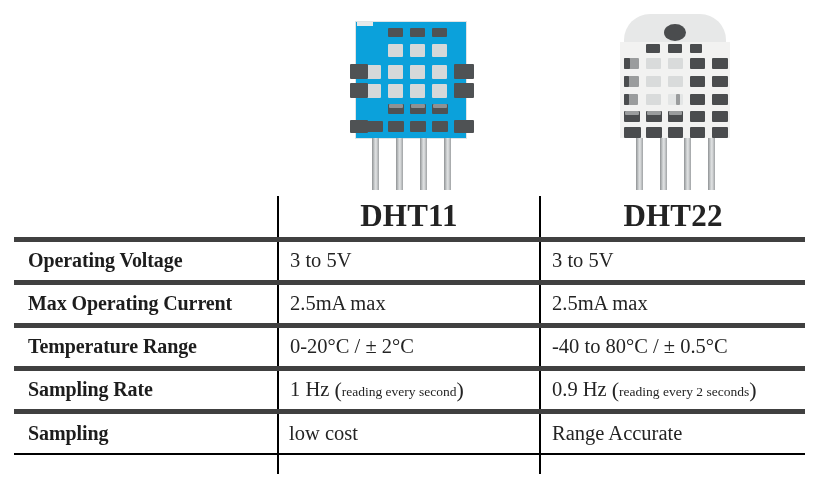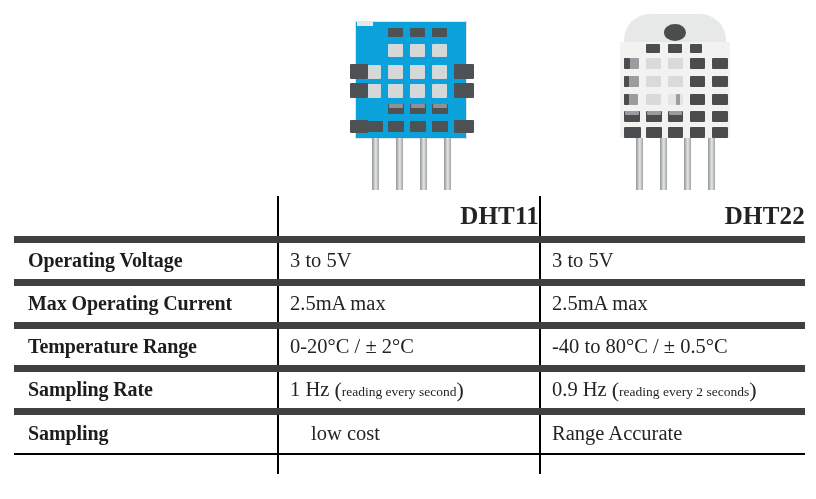--- a/index.html
+++ b/index.html
@@ -158,47 +158,47 @@
     padding: 0;
     vertical-align: middle;
     height: 43px;
     box-sizing: border-box;
   }
 
   
   .hdr-blank { border: none; }
   .hdr-cell {
     border-left: 2px solid #000;
-    text-align: right;
+    text-align: center;
     font-weight: bold;
-    font-size: 25px;
+    font-size: 31px;
     letter-spacing: 0.2px;
     color: #232323;
     height: 41px;
     margin-left: 19px;
   }
 
   tr.data-row td {
-    border-top: 7px solid #404040;
+    border-top: 5px solid #404040;
     font-family: Liberation Serif, serif;
   }
   td.label-cell {
     font-weight: bold;
     font-size: 20px;
     padding-left: 14px;
     color: #1d1d1d;
     letter-spacing: -0.1px;
   }
   td.val-cell {
     border-left: 2px solid #000;
     font-size: 20.5px;
     padding-left: 11px;
     color: #242424;
   }
-  td.val-cell.indented { padding-left: 32px; }
+  td.val-cell.indented { padding-left: 10px; }
 
   .paren {
     font-size: 22px;
     vertical-align: -1px;
   }
   .small-note {
     font-size: 13.5px;
   }
 
   

